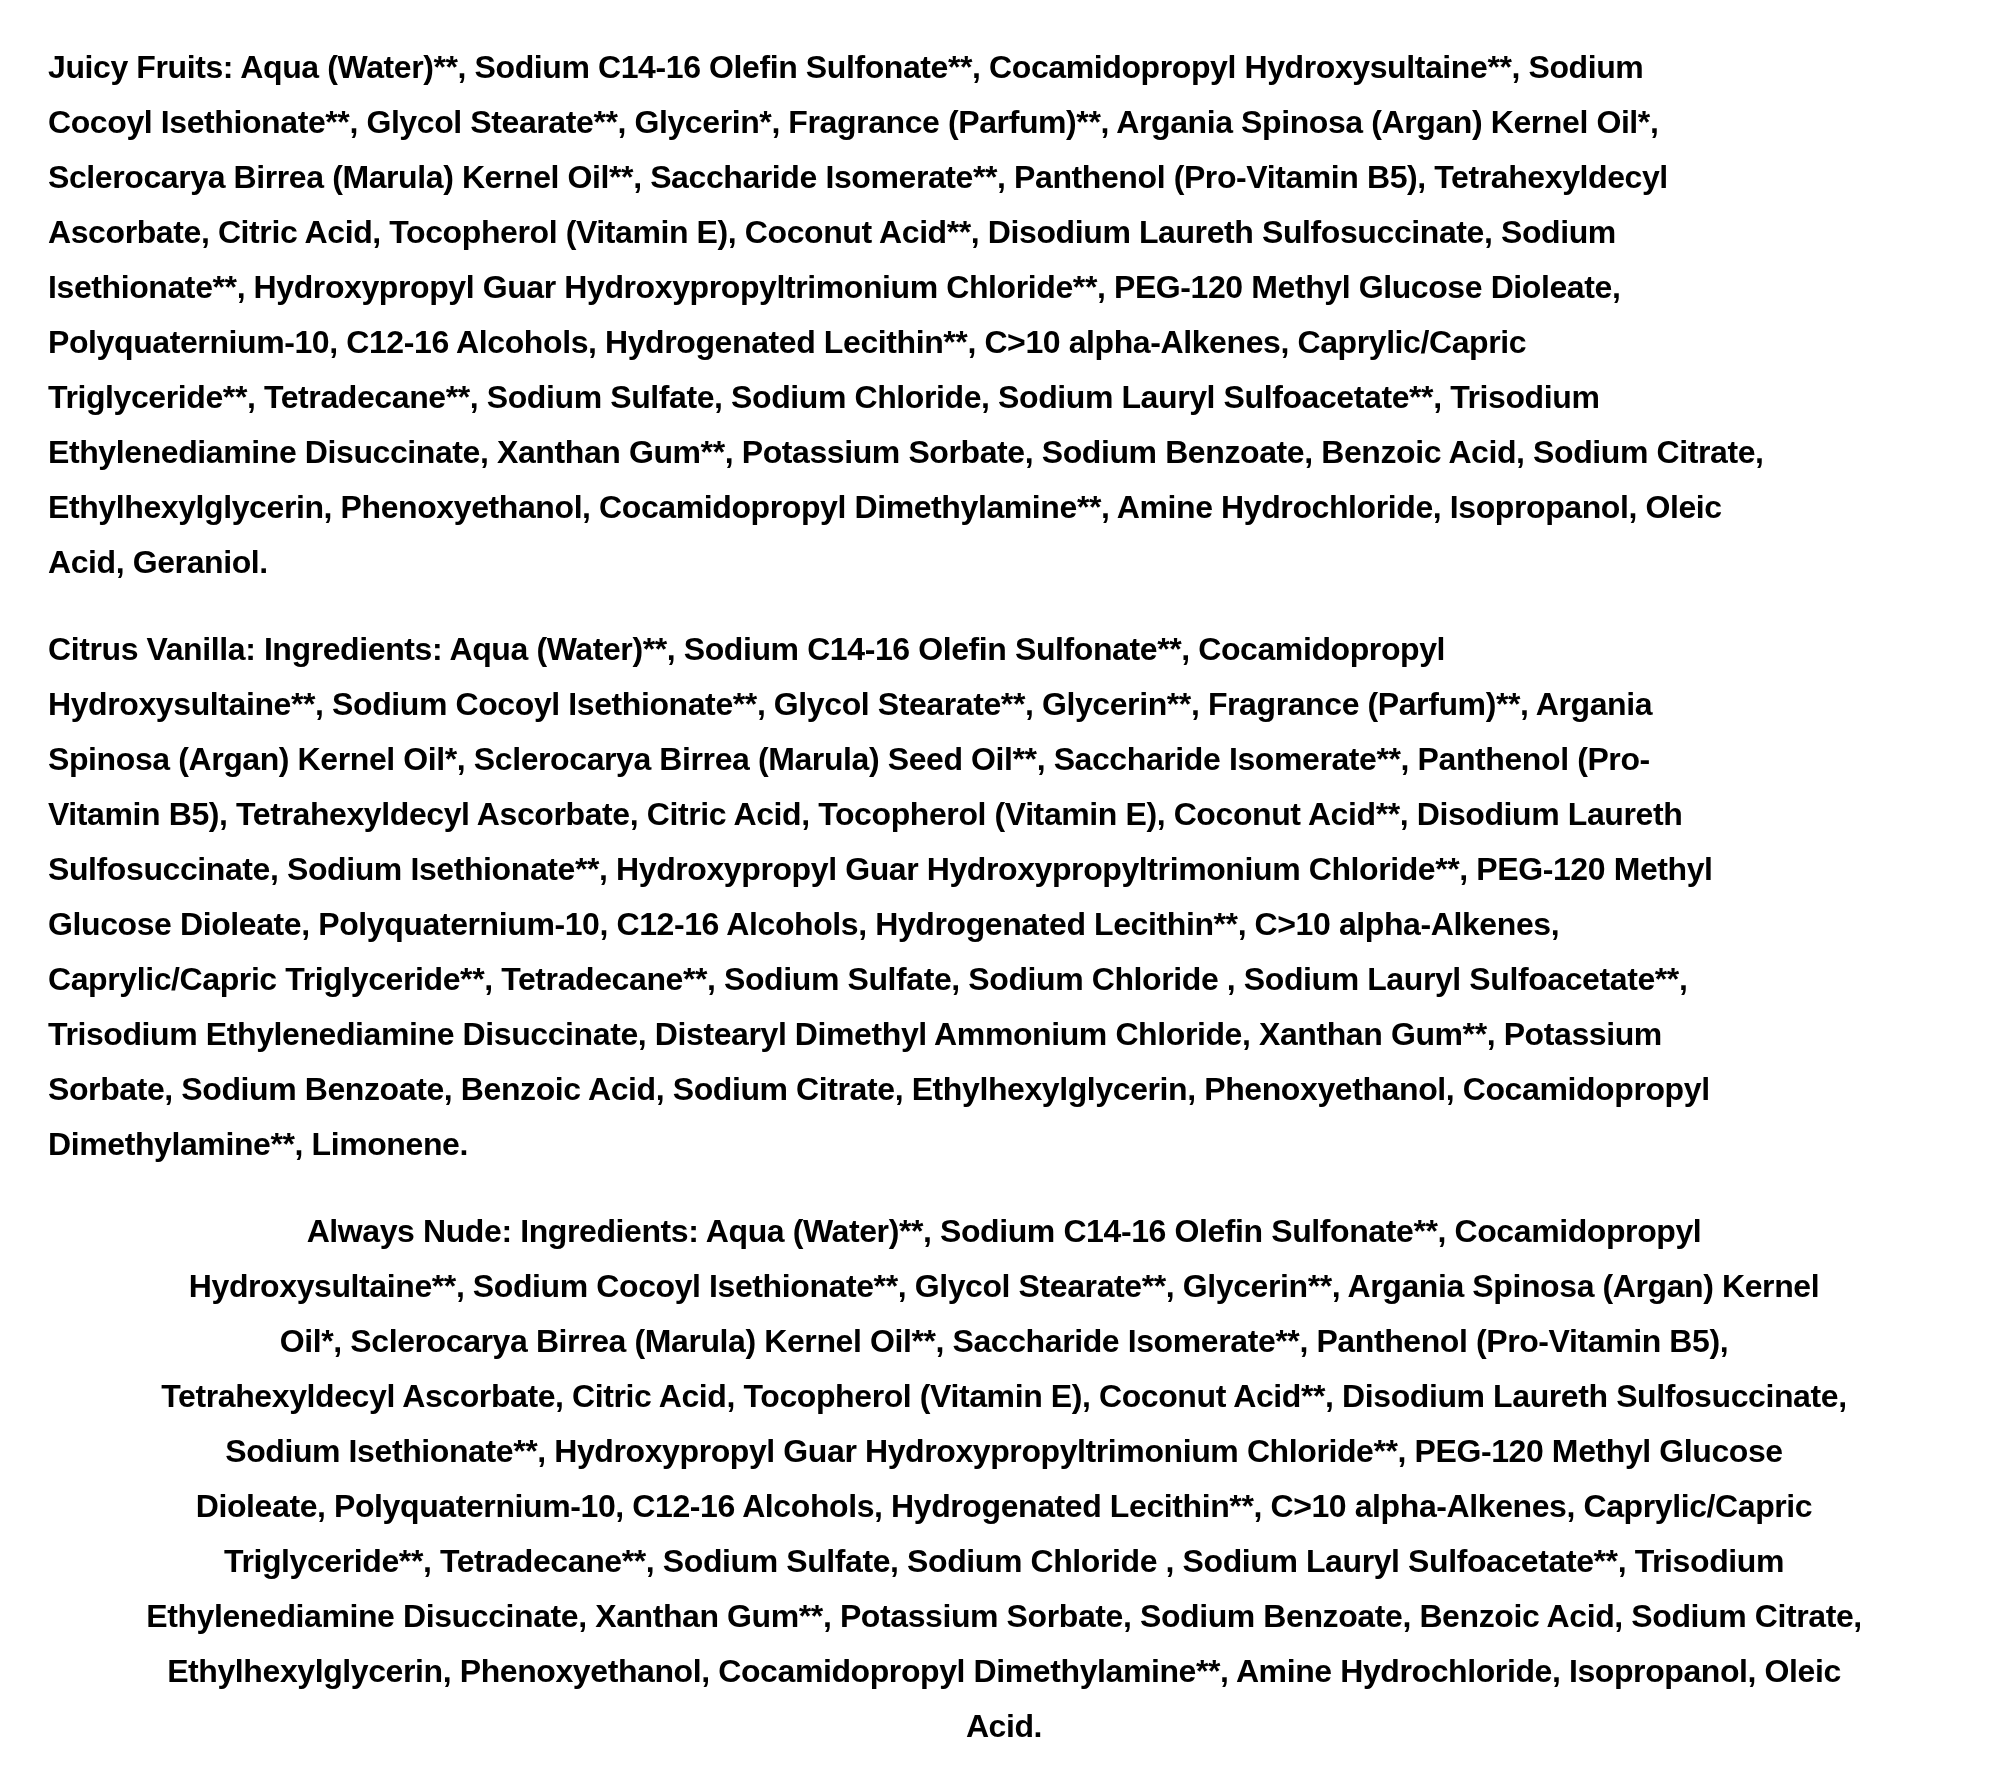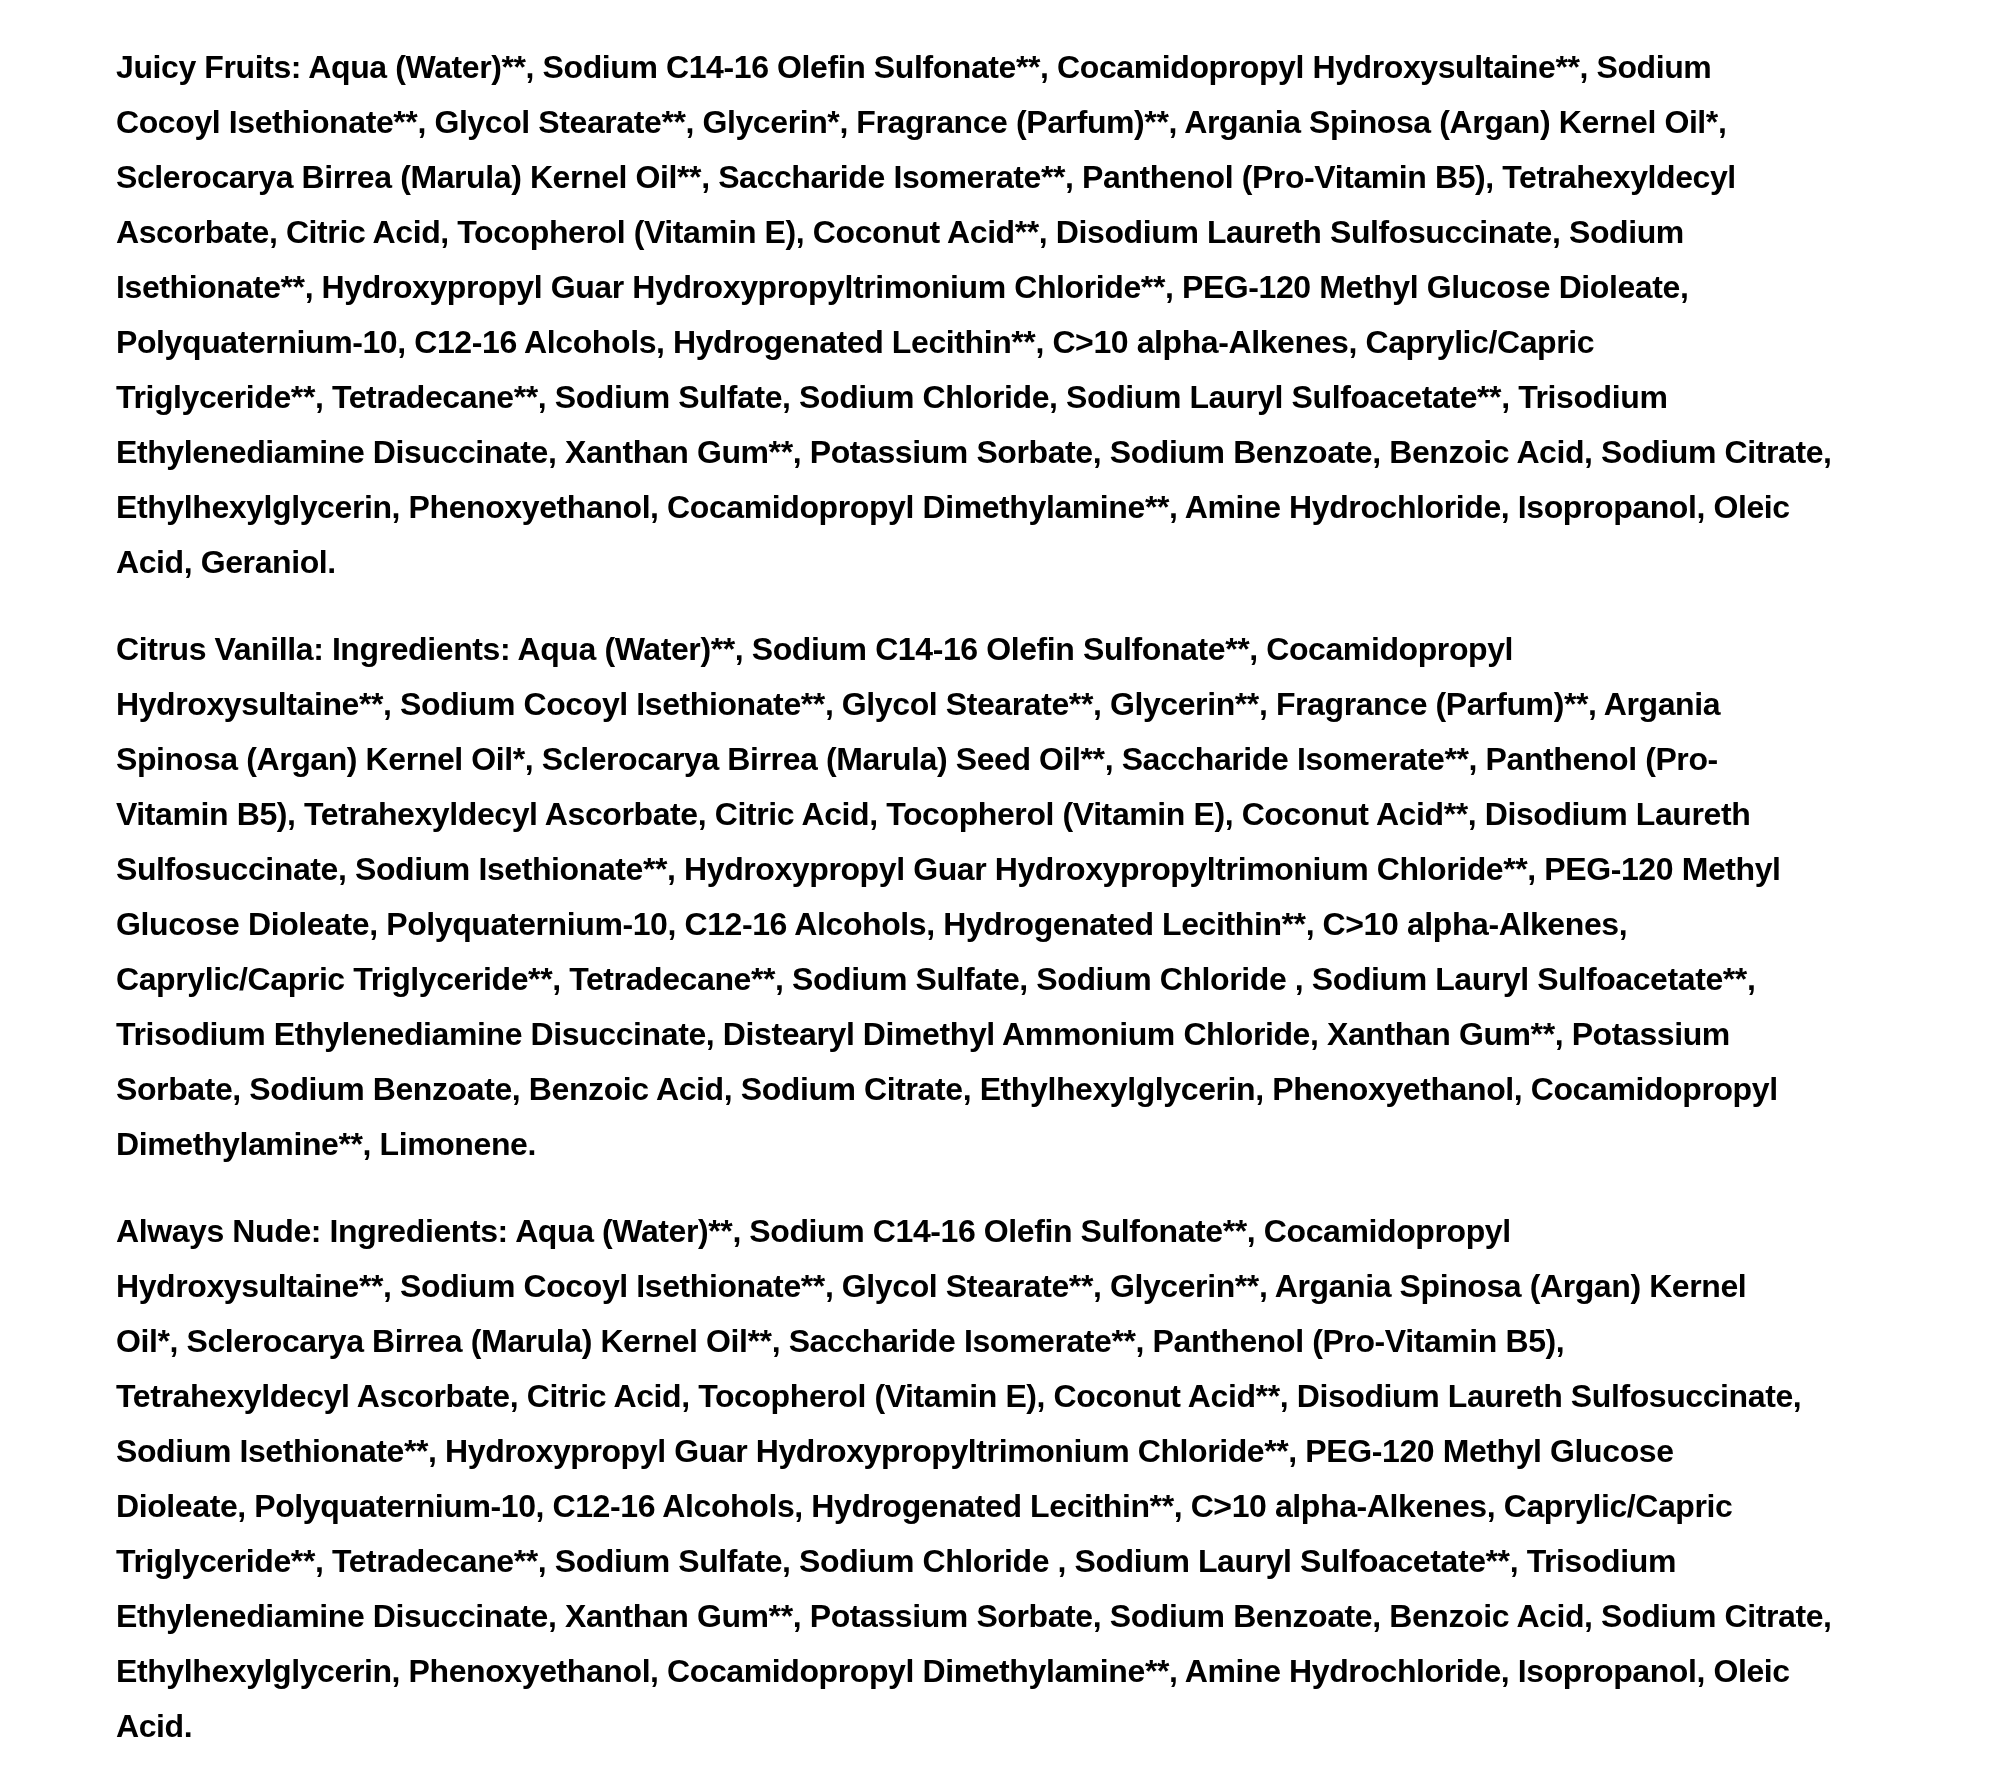--- a/index.html
+++ b/index.html
@@ -9,35 +9,36 @@
   }
   body {
     width: 2000px;
     height: 1778px;
     overflow: hidden;
   }
   .page {
     box-sizing: border-box;
     width: 2000px;
     height: 1778px;
-    padding: 40px 40px 0 116px;
+    padding: 40px 40px 0 48px;
     background: #ffffff;
   }
   .ingredients-paragraph {
     margin: 0 0 32px 0;
     font-family: "Liberation Sans", "DejaVu Sans", sans-serif;
     font-weight: 700;
     font-size: 32px;
     line-height: 55px;
     letter-spacing: -0.4px;
     color: #000000;
     white-space: pre;           
   }
   .ingredients-paragraph:last-child {
     margin-bottom: 0;
+    text-align: center;
   }
 </style>
 </head>
 <body>
 
 <main class="page">
   <p class="ingredients-paragraph">Juicy Fruits: Aqua (Water)**, Sodium C14-16 Olefin Sulfonate**, Cocamidopropyl Hydroxysultaine**, Sodium
 Cocoyl Isethionate**, Glycol Stearate**, Glycerin*, Fragrance (Parfum)**, Argania Spinosa (Argan) Kernel Oil*,
 Sclerocarya Birrea (Marula) Kernel Oil**, Saccharide Isomerate**, Panthenol (Pro-Vitamin B5), Tetrahexyldecyl
 Ascorbate, Citric Acid, Tocopherol (Vitamin E), Coconut Acid**, Disodium Laureth Sulfosuccinate, Sodium

